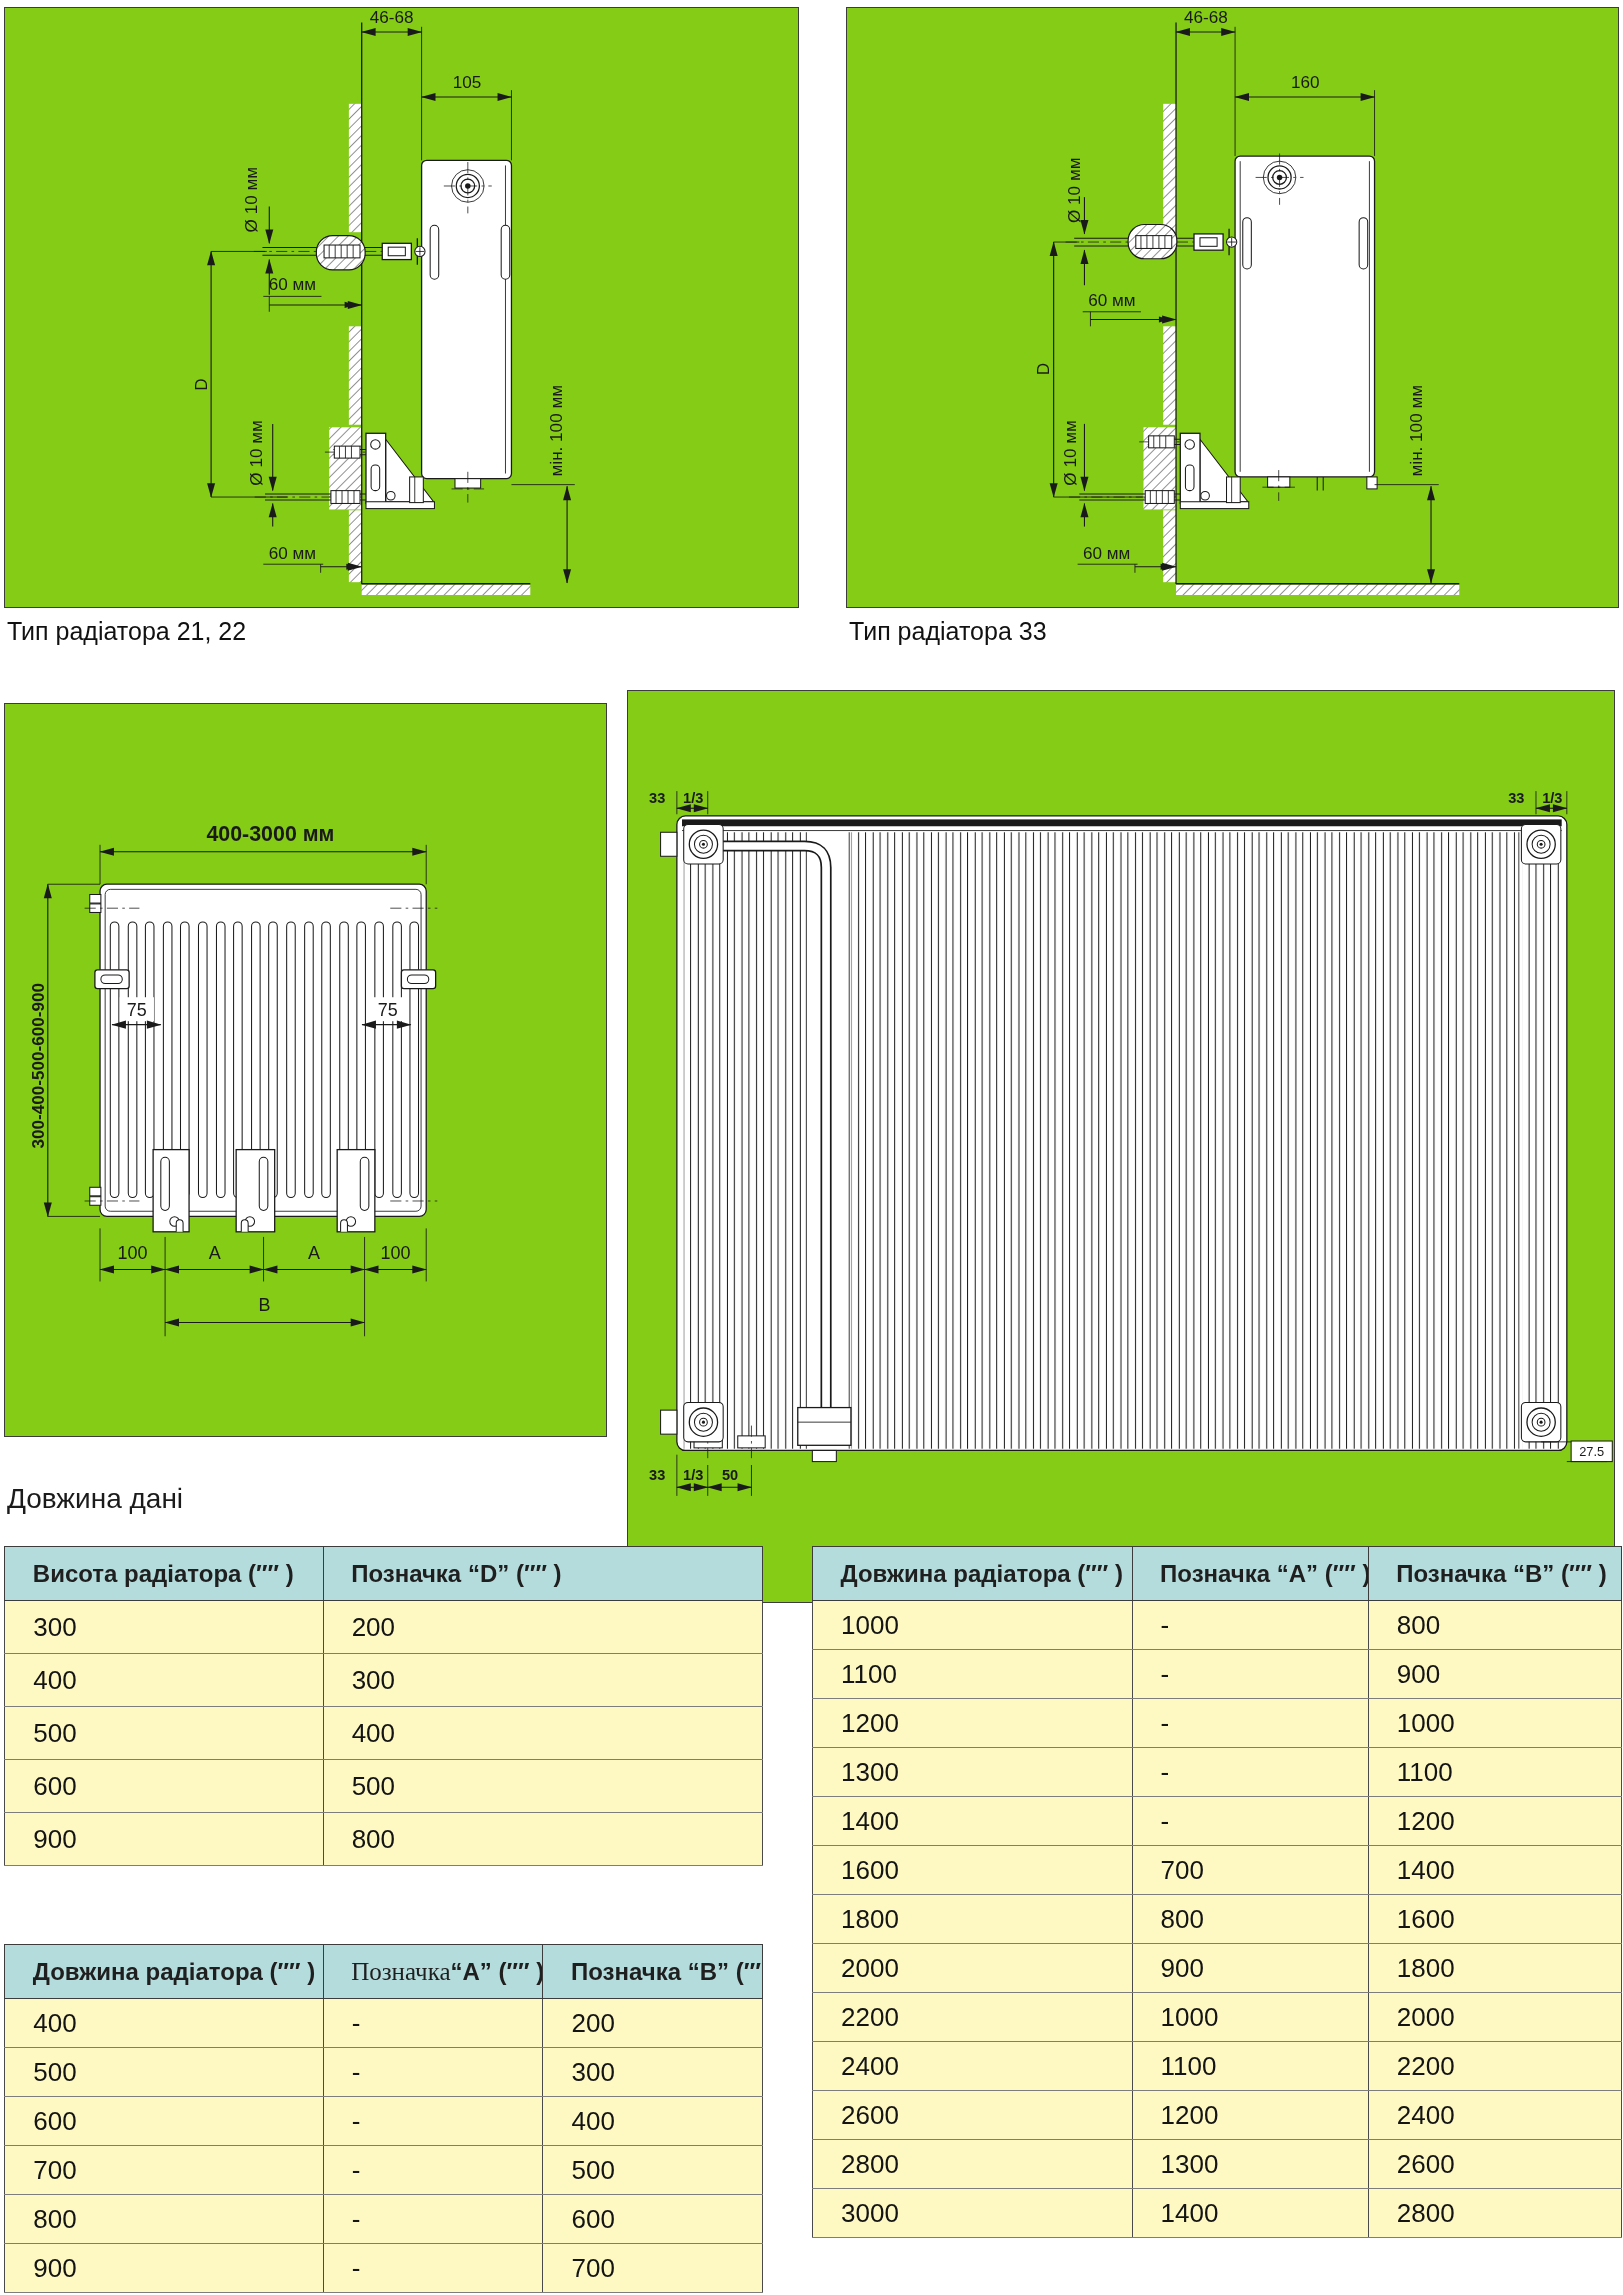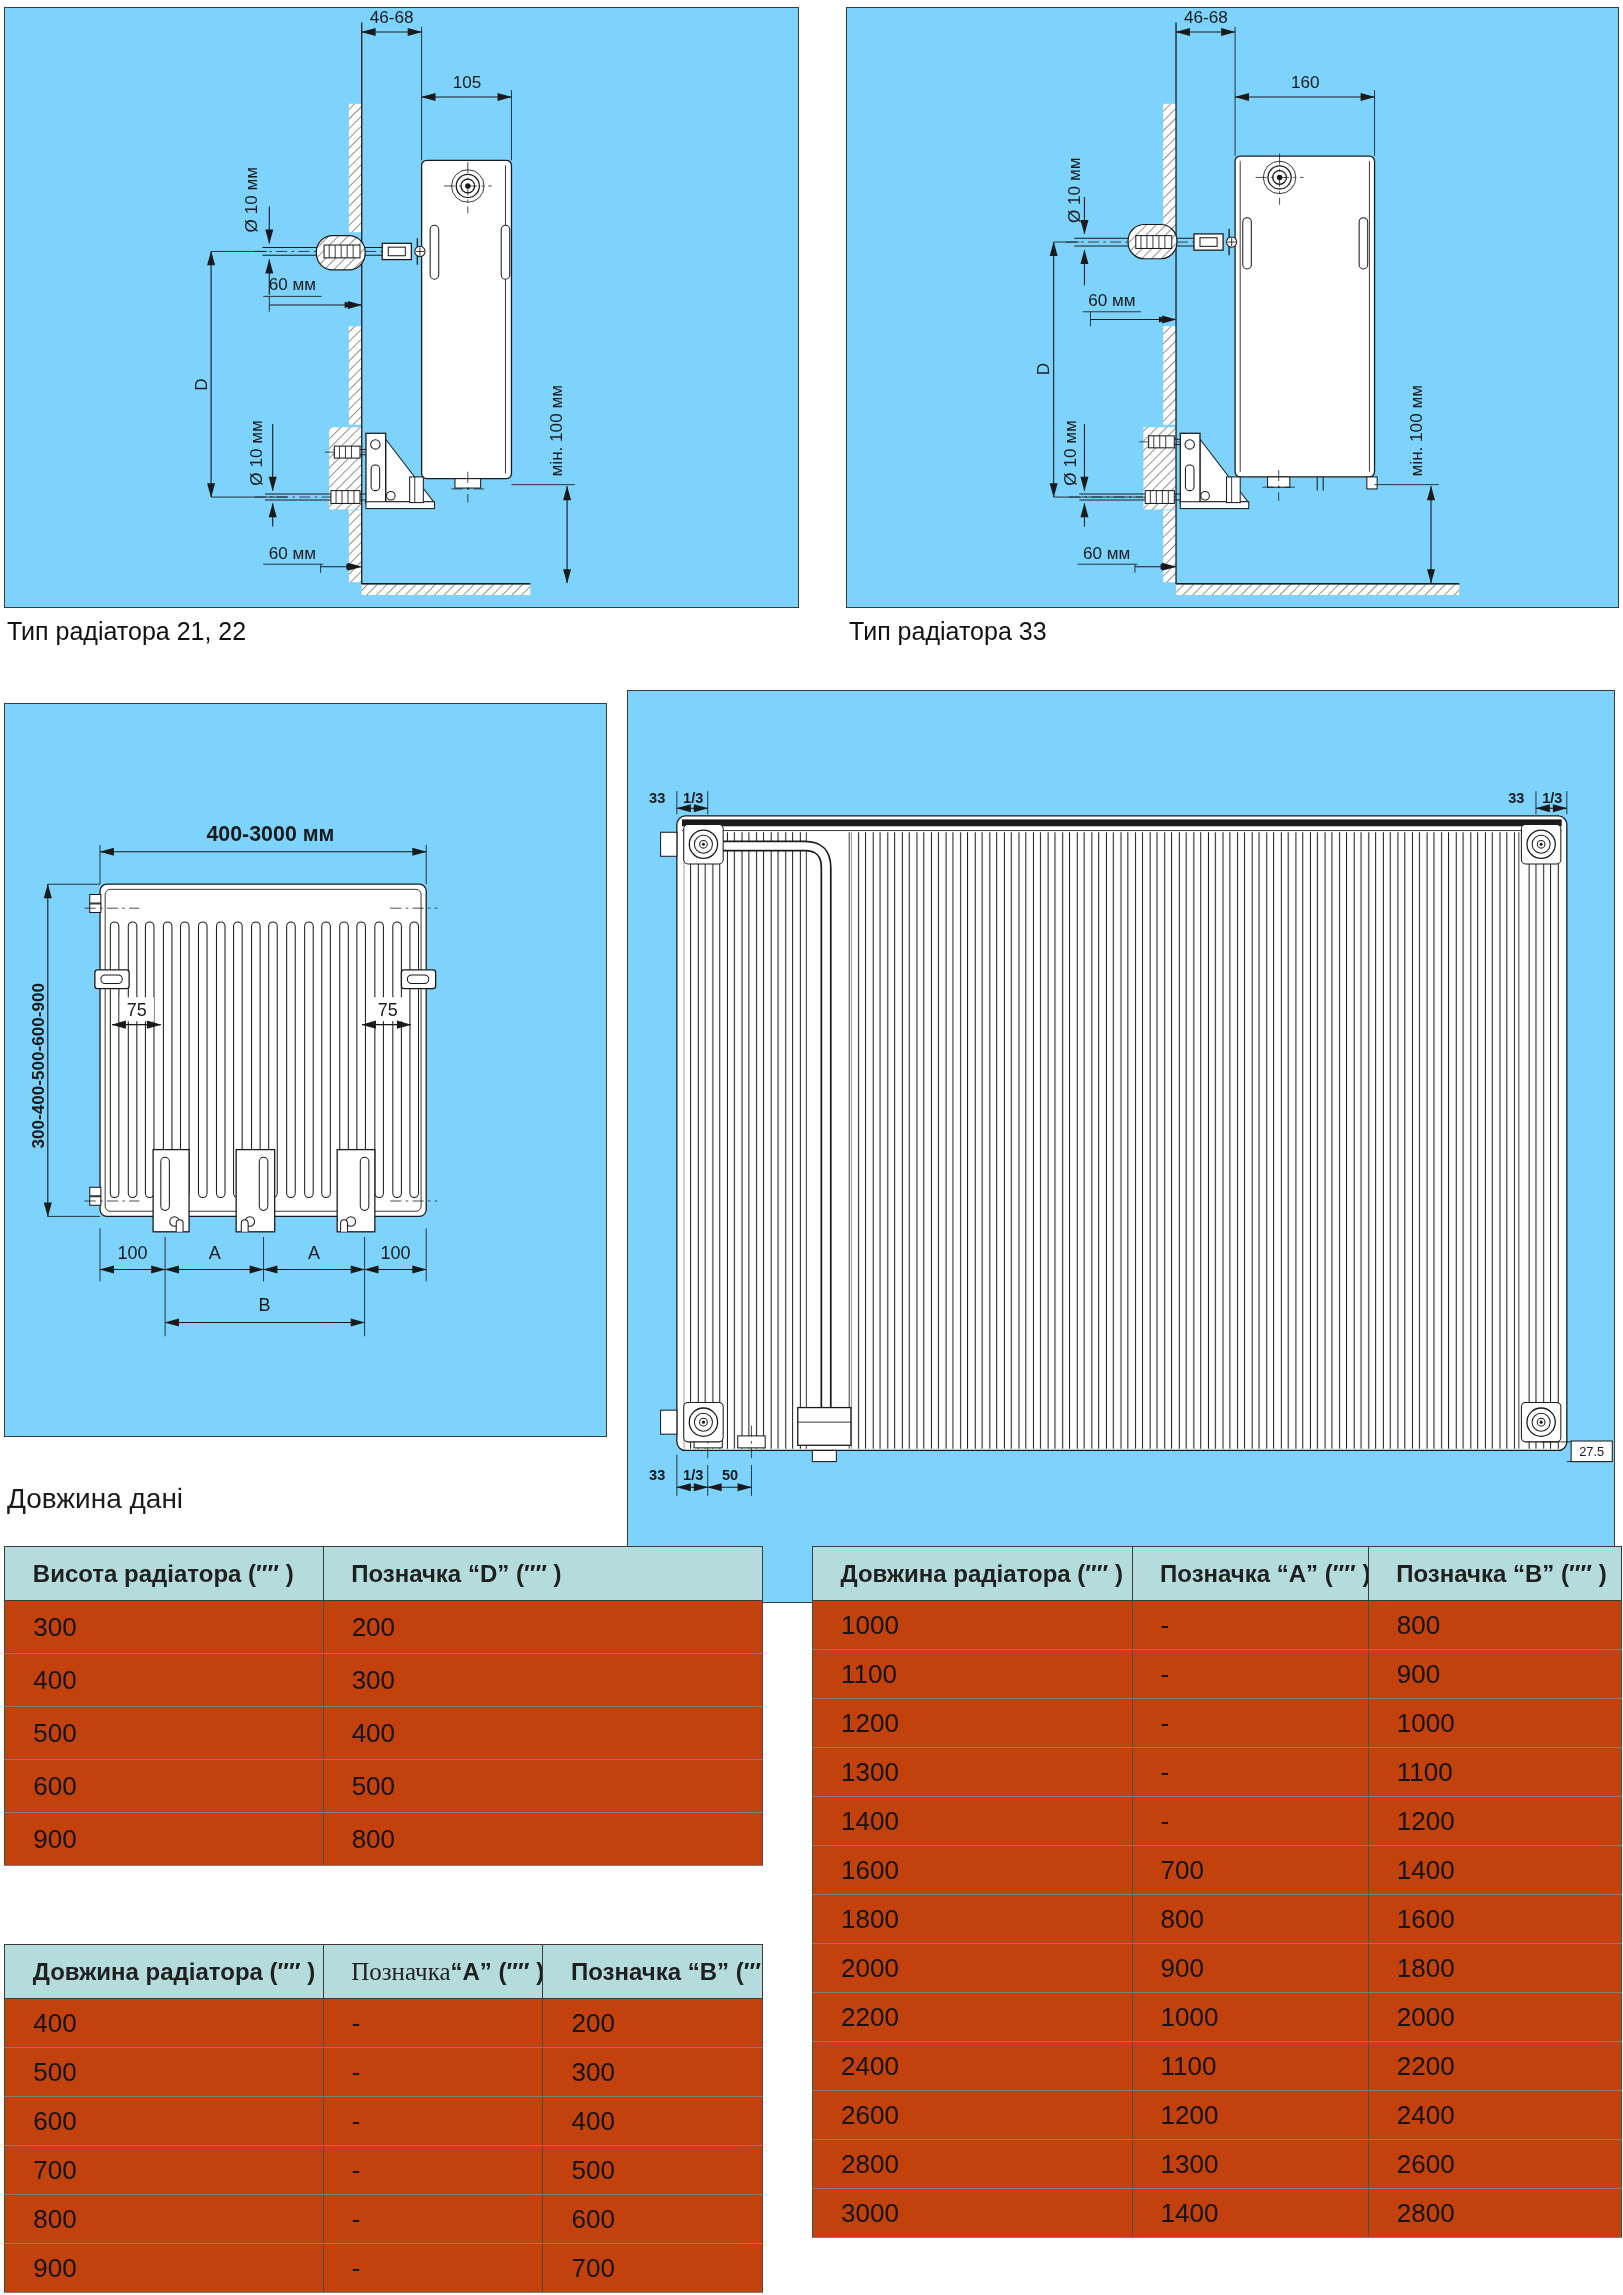--- a/index.html
+++ b/index.html
@@ -1,38 +1,38 @@
 <!DOCTYPE html>
 <html style="font-size:13.7px"><head>
 <meta charset="utf-8">
 <style>
   html,body{margin:0;padding:0;background:#fff}
   #page{position:relative;width:1624px;height:2295px;background:#fff;overflow:hidden;
         font-family:"Liberation Sans",sans-serif;color:#1a1a1a}
-  .fig{position:absolute;border:1.7px solid #3c3c3c;background:#7dd3fc;box-sizing:border-box}
+  .fig{position:absolute;border:1.7px solid #3c3c3c;background:#84cc16;box-sizing:border-box}
   .fig svg{display:block;width:100%;height:100%;overflow:visible}
   .caption{position:absolute;font-family:Liberation Sans, sans-serif;font-size:25px;color:#111;white-space:nowrap}
   .h1{position:absolute;font-size:28px;color:#1b1b1b;white-space:nowrap}
   
   .ln{stroke:#1a1a1a;stroke-width:1.5;fill:none}
   .f{fill:#fff;stroke:#1a1a1a;stroke-width:1.5}
   .f1{fill:#fff;stroke:#1a1a1a;stroke-width:1.2}
   .thin{stroke:#1a1a1a;stroke-width:1;fill:none}
   .thk{stroke:#1a1a1a;stroke-width:2;fill:none}
   .dsh{stroke:#1a1a1a;stroke-width:.9;fill:none;stroke-dasharray:13 5 3 5}
   .dim{stroke:#1a1a1a;stroke-width:1.3;fill:none}
   text.dt{font-family:"Liberation Sans",sans-serif;font-size:20px;fill:#1a1a1a;text-anchor:middle}
   text.dtb{font-family:"Liberation Sans",sans-serif;font-size:21px;fill:#1a1a1a;text-anchor:middle}
   text.big{font-family:"Liberation Sans",sans-serif;font-size:25px;font-weight:bold;fill:#1a1a1a;text-anchor:middle}
   text.med{font-family:"Liberation Sans",sans-serif;font-size:20px;font-weight:bold;fill:#1a1a1a;text-anchor:middle}
   text.sm{font-family:"Liberation Sans",sans-serif;font-size:17px;font-weight:bold;fill:#1a1a1a;text-anchor:middle}
   text.xs{font-family:"Liberation Sans",sans-serif;font-size:15px;fill:#1a1a1a;text-anchor:middle}
   
   .tblwrap{position:absolute}
-  table{border-collapse:collapse;table-layout:fixed;width:100%;background:#c2410c}
+  table{border-collapse:collapse;table-layout:fixed;width:100%;background:#fef9c3}
   th{background:#b5dcdc;font-size:24px;font-weight:bold;color:#1f1f1f;text-align:left;
      padding:0 3.4px 0 27.5px;height:53px;border:1.7px solid #3c3c3c;overflow:hidden;white-space:nowrap}
   td{font-size:26px;color:#141414;text-align:left;padding:0 3.4px 0 28px;
      border-top:1.7px solid #7d7d7d;border-bottom:1.7px solid #7d7d7d;
      border-left:1.4px solid #4a4a4a;border-right:1.4px solid #4a4a4a;overflow:hidden;white-space:nowrap}
   table{border:1.7px solid #3a3a3a}
   .t1 td{height:52px}.t2 td{height:48px}.t3 td{height:48px}
   .serif{font-family:"Liberation Serif",serif;font-weight:normal;font-size:25px}
 </style>
 </head>

